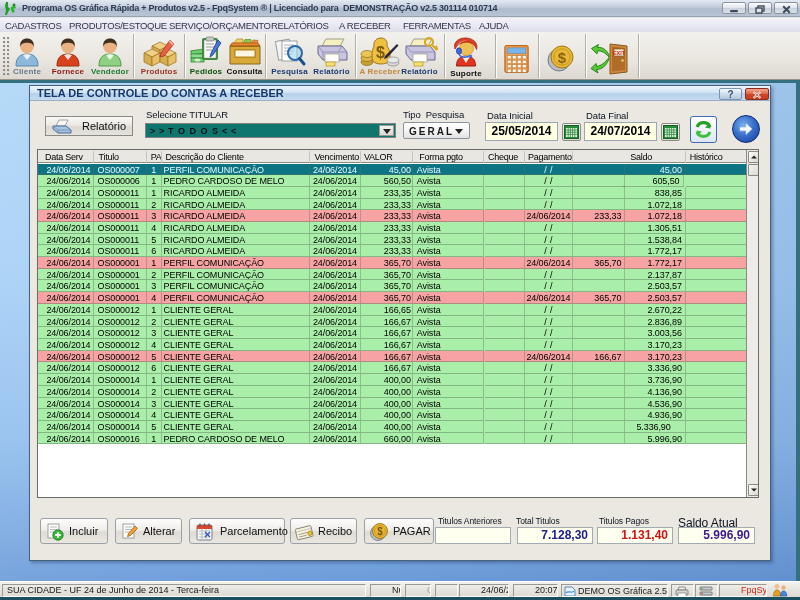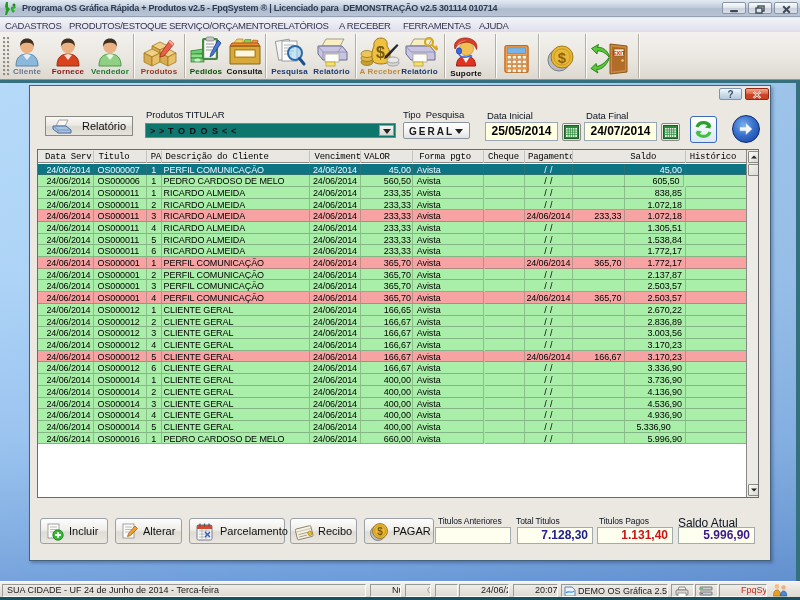--- a/index.html
+++ b/index.html
@@ -63,21 +63,21 @@
   background:linear-gradient(to bottom,#ffffff 0%,#f2f2f2 60%,#e2e2e2 100%); border:1px solid #8a949e; }
 #comboGeral .t { position:absolute; left:5px; top:3px; font-size:10px; font-weight:bold; color:#181818; letter-spacing:1px; white-space:nowrap; }
 .darr { width:0; height:0; border-left:4px solid transparent; border-right:4px solid transparent; border-top:5px solid #222; position:absolute; }
 .datefld { position:absolute; background:#ffffe1; border:1px solid #9aa8b6; font-weight:bold; font-size:12px; color:#000;
   text-align:center; height:19px; width:73px; line-height:17px; }
 .calbtn { position:absolute; width:19px; height:18px; background:linear-gradient(to bottom,#f5f4f2,#dedbd4);
   border:1px solid #8a8a84; border-radius:2px; }
 .calbtn svg { display:block; margin:1px auto 0; }
 
 #grid { position:absolute; left:7px; top:63px; width:722px; height:349px; background:#fff; border:1px solid #6a6a6a; overflow:hidden; }
-#ghead { position:absolute; left:0; top:0; width:708px; height:13px; background:#e9e7e2; border-bottom:1px solid #8a8a84;font-family:Liberation Mono, monospace; }
+#ghead { position:absolute; left:0; top:0; width:708px; height:13px; background:#e9e7e2; border-bottom:1px solid #8a8a84; }
 #ghead .c { font-size:9px; letter-spacing:-0.25px; color:#000; top:1px; }
 .row { position:absolute; left:0; width:708px; background:#a9efa9; }
 .row .c { font-size:9px; letter-spacing:-0.1px; color:#000; top:-0.5px; }
 .row.red { background:#f7a3a3; }
 .row.sel { background:#0c7482; }
 .row.sel .c { color:#eaf8ff; }
 .c { position:absolute; top:0; height:100%; overflow:hidden; white-space:nowrap;
   border-right:1px solid rgba(90,110,90,0.38); border-bottom:1px solid rgba(90,110,90,0.45); line-height:12px; }
 #ghead .c { border-right:1px solid #c6c4bf; border-bottom:none; line-height:13px; }
 
@@ -330,36 +330,39 @@
   </svg>
 </div>
 
   </div>
 
   <div id="mdi" class="abs"></div>
   <div id="mditop" class="abs"></div>
   <div id="mdiright" class="abs"></div>
 
   <div id="win" class="abs">
+    <div id="wintitle">
+        <span class="txt">TELA DE CONTROLE DO CONTAS A RECEBER</span>
+      </div>
     <div class="wbtn" id="whelp">?</div>
     <div class="wbtn" id="wclose">
         <svg width="10" height="8" viewBox="0 0 10 8">
           <path d="M1.5 1 L8.5 7 M8.5 1 L1.5 7" stroke="#fff" stroke-width="2.2"></path>
           <path d="M1.5 1 L8.5 7 M8.5 1 L1.5 7" stroke="#802010" stroke-width="0.6"></path>
         </svg>
       </div>
     <div class="btn3d" style="left:15px;top:30px;width:88px;height:20px;">
   <svg style="position:absolute;left:5px;top:2px;" width="22" height="16" viewBox="0 0 22 16">
     <path d="M5 7 L8 1 L17 1 L14 7 Z" fill="#f8f8f0" stroke="#8a8aa0" stroke-width="0.8"></path>
     <path d="M2 7 L15 7 L20 11 L20 14 L7 14 L2 10 Z" fill="#a8c4e0" stroke="#4a6a9a" stroke-width="1"></path>
     <path d="M2 7 L7 11 L20 11 M7 11 L7 14" fill="none" stroke="#6a8ab0" stroke-width="0.8"></path>
   </svg>
   <span style="position:absolute;left:36px;top:3px;font-size:11px;color:#101010;">Relatório</span>
 </div>
-<span class="lbl10" style="left:116px;top:23px;">Produtos TITULAR</span>
+<span class="lbl10" style="left:116px;top:23px;">Selecione TITULAR</span>
 <div id="comboTodos">
   <span class="t">&gt; &gt; T O D O S &lt; &lt;</span>
   <div class="arr">
           <div class="darr" style="left:3px;top:3px;"></div>
         </div>
 </div>
 <span class="lbl10" style="left:373px;top:23px;">Tipo&nbsp; Pesquisa</span>
 <div id="comboGeral">
   <span class="t" style="letter-spacing:2px;">GERAL</span>
   <div class="darr" style="right:6px;top:6px;"></div>

